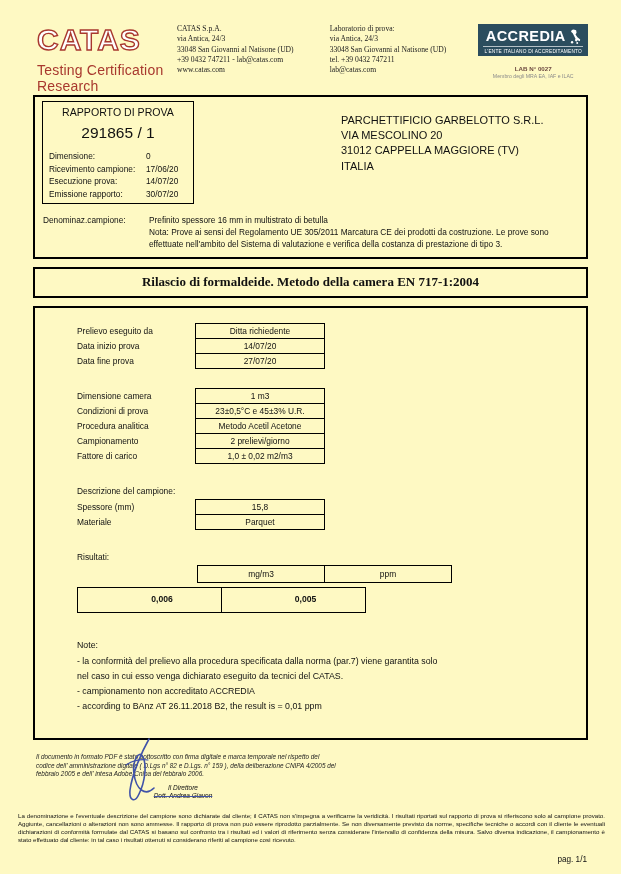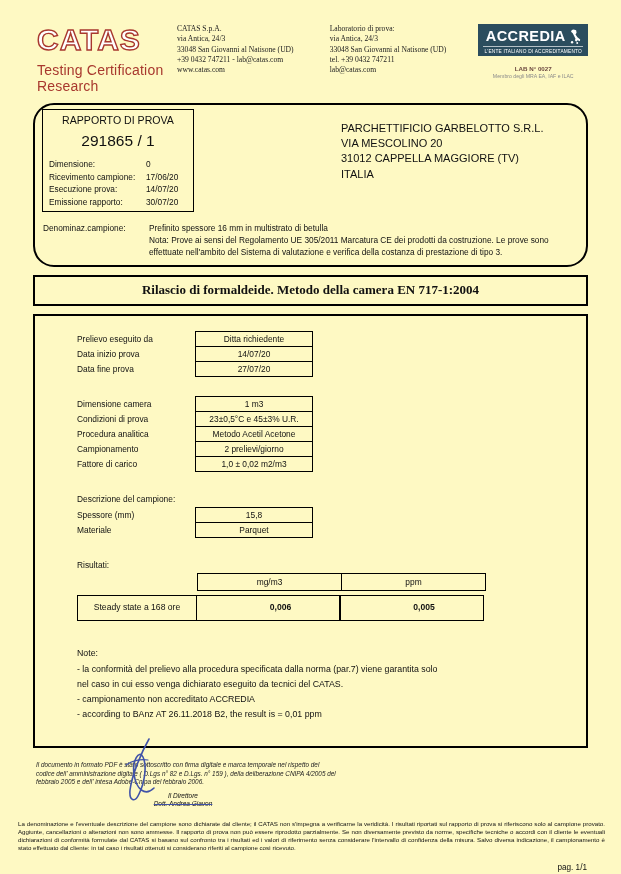--- a/index.html
+++ b/index.html
@@ -25,50 +25,50 @@
   .accredia-name { font-size:14.5px; font-weight:bold; letter-spacing:.4px; }
   .accredia-sub {
     font-size:4.8px; letter-spacing:.2px; margin-top:2px; padding-top:1.5px;
     border-top:1px solid rgba(255,255,255,.65); white-space:nowrap;
   }
   .accredia-lab { font-size:6.2px; font-weight:bold; color:#6d4a42; margin-top:9px; }
   .accredia-member { font-size:5.2px; color:#8a8a8a; margin-top:1px; }
 
   
   .box { border:2px solid #000; margin:0 33px; box-sizing:border-box; }
-  .box1 { margin-top:9px; padding:4px 7px 7px;border-radius:21px; }
+  .box1 { margin-top:1px; padding:4px 7px 7px; }
   .box1-top { display:flex; }
   .report-id-box { border:1.5px solid #000; width:152px; padding:4px 6px 3px; box-sizing:border-box; }
   .report-box-title { text-align:center; font-size:10.6px; }
   .report-number { text-align:center; font-size:15.5px; margin:6px 0 8px; }
   .kv { display:grid; grid-template-columns:97px 1fr; font-size:8.3px; line-height:1.52; }
   .client { margin-left:147px; margin-top:12px; font-size:11px; line-height:1.38; }
   .sample-row { display:flex; margin-top:11px; font-size:8.3px; padding-left:1px; }
   .sample-label { width:106px; flex:none; }
   .sample-text { flex:1; line-height:1.4; }
 
   .title-box { margin-top:8px; text-align:center; padding:5px 0 6px; }
   .title-box h1 { font-family:"Liberation Serif", serif; font-size:13px; margin:0; font-weight:bold; }
 
   .main-box { margin-top:8px; height:434px; padding:15px 0 0 42px; }
 
   .spec-group { margin-bottom:19px; }
   .spec-row { display:flex; }
   .spec-row + .spec-row { margin-top:-1px; }
   .spec-label { width:118px; flex:none; font-size:8.4px; line-height:16px; }
   .spec-cell {
-    width:118px; flex:none; border:1px solid #000; box-sizing:border-box;
+    width:130px; flex:none; border:1px solid #000; box-sizing:border-box;
     text-align:center; font-size:8.4px; height:16px; line-height:14px;
   }
   .section-label { font-size:8.4px; line-height:16px; }
 
   .res-row { display:flex; }
   .res-spacer { width:120px; flex:none; }
   .res-head {
-    width:145px; flex:none; border:1px solid #000; box-sizing:border-box;
+    width:128px; flex:none; border:1px solid #000; box-sizing:border-box;
     height:18px; line-height:16px; text-align:center; font-size:8.4px;
   }
   .res-head + .res-head { margin-left:-1px; }
   .res-data { margin-top:4px; }
   .res-cell {
     border:1.5px solid #000; box-sizing:border-box; height:26px; line-height:23px;
     text-align:center; font-size:8.6px;
   }
   .res-cell + .res-cell { margin-left:-1.5px; }
   .res-label { width:120px; flex:none; }
@@ -226,21 +226,20 @@
     </div>
 
     <div>
       <div class="section-label">Risultati:</div>
       <div class="res-row">
         <span class="res-spacer"></span>
         <span class="res-head">mg/m3</span>
         <span class="res-head">ppm</span>
       </div>
       <div class="res-row res-data">
-        <span class="res-cell res-label">Steady state a 168 ore</span>
         <span class="res-cell res-val">0,006</span>
         <span class="res-cell res-val">0,005</span>
       </div>
     </div>
 
     <div class="notes">
       <div>Note:</div>
       <div>- la conformità del prelievo alla procedura specificata dalla norma (par.7) viene garantita solo</div>
       <div>nel caso in cui esso venga dichiarato eseguito da tecnici del CATAS.</div>
       <div>- campionamento non accreditato ACCREDIA</div>

